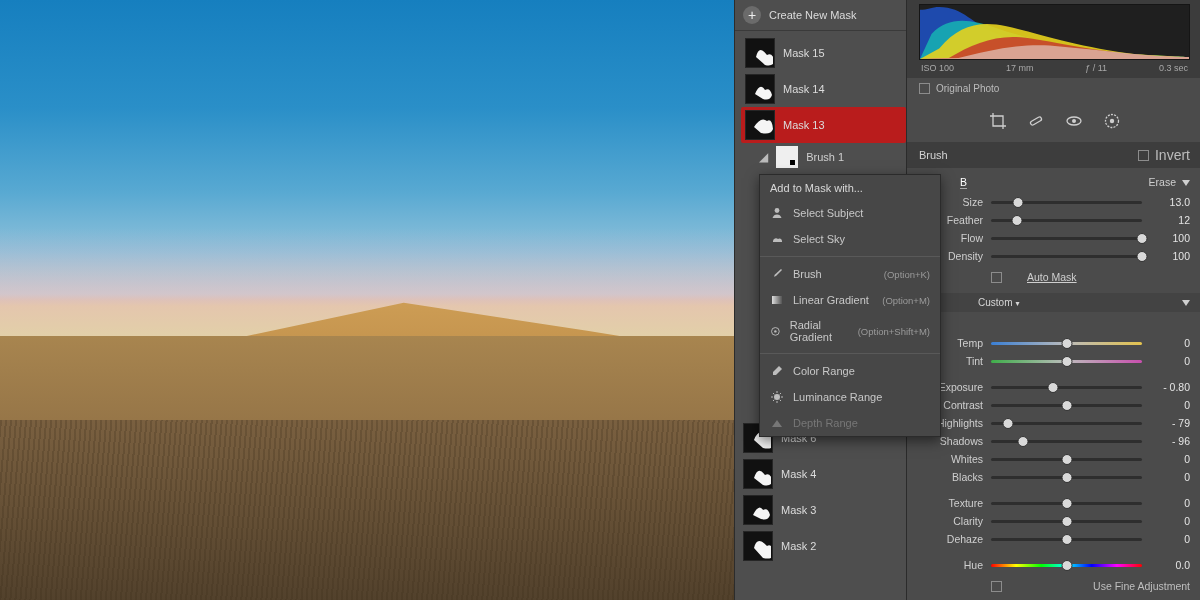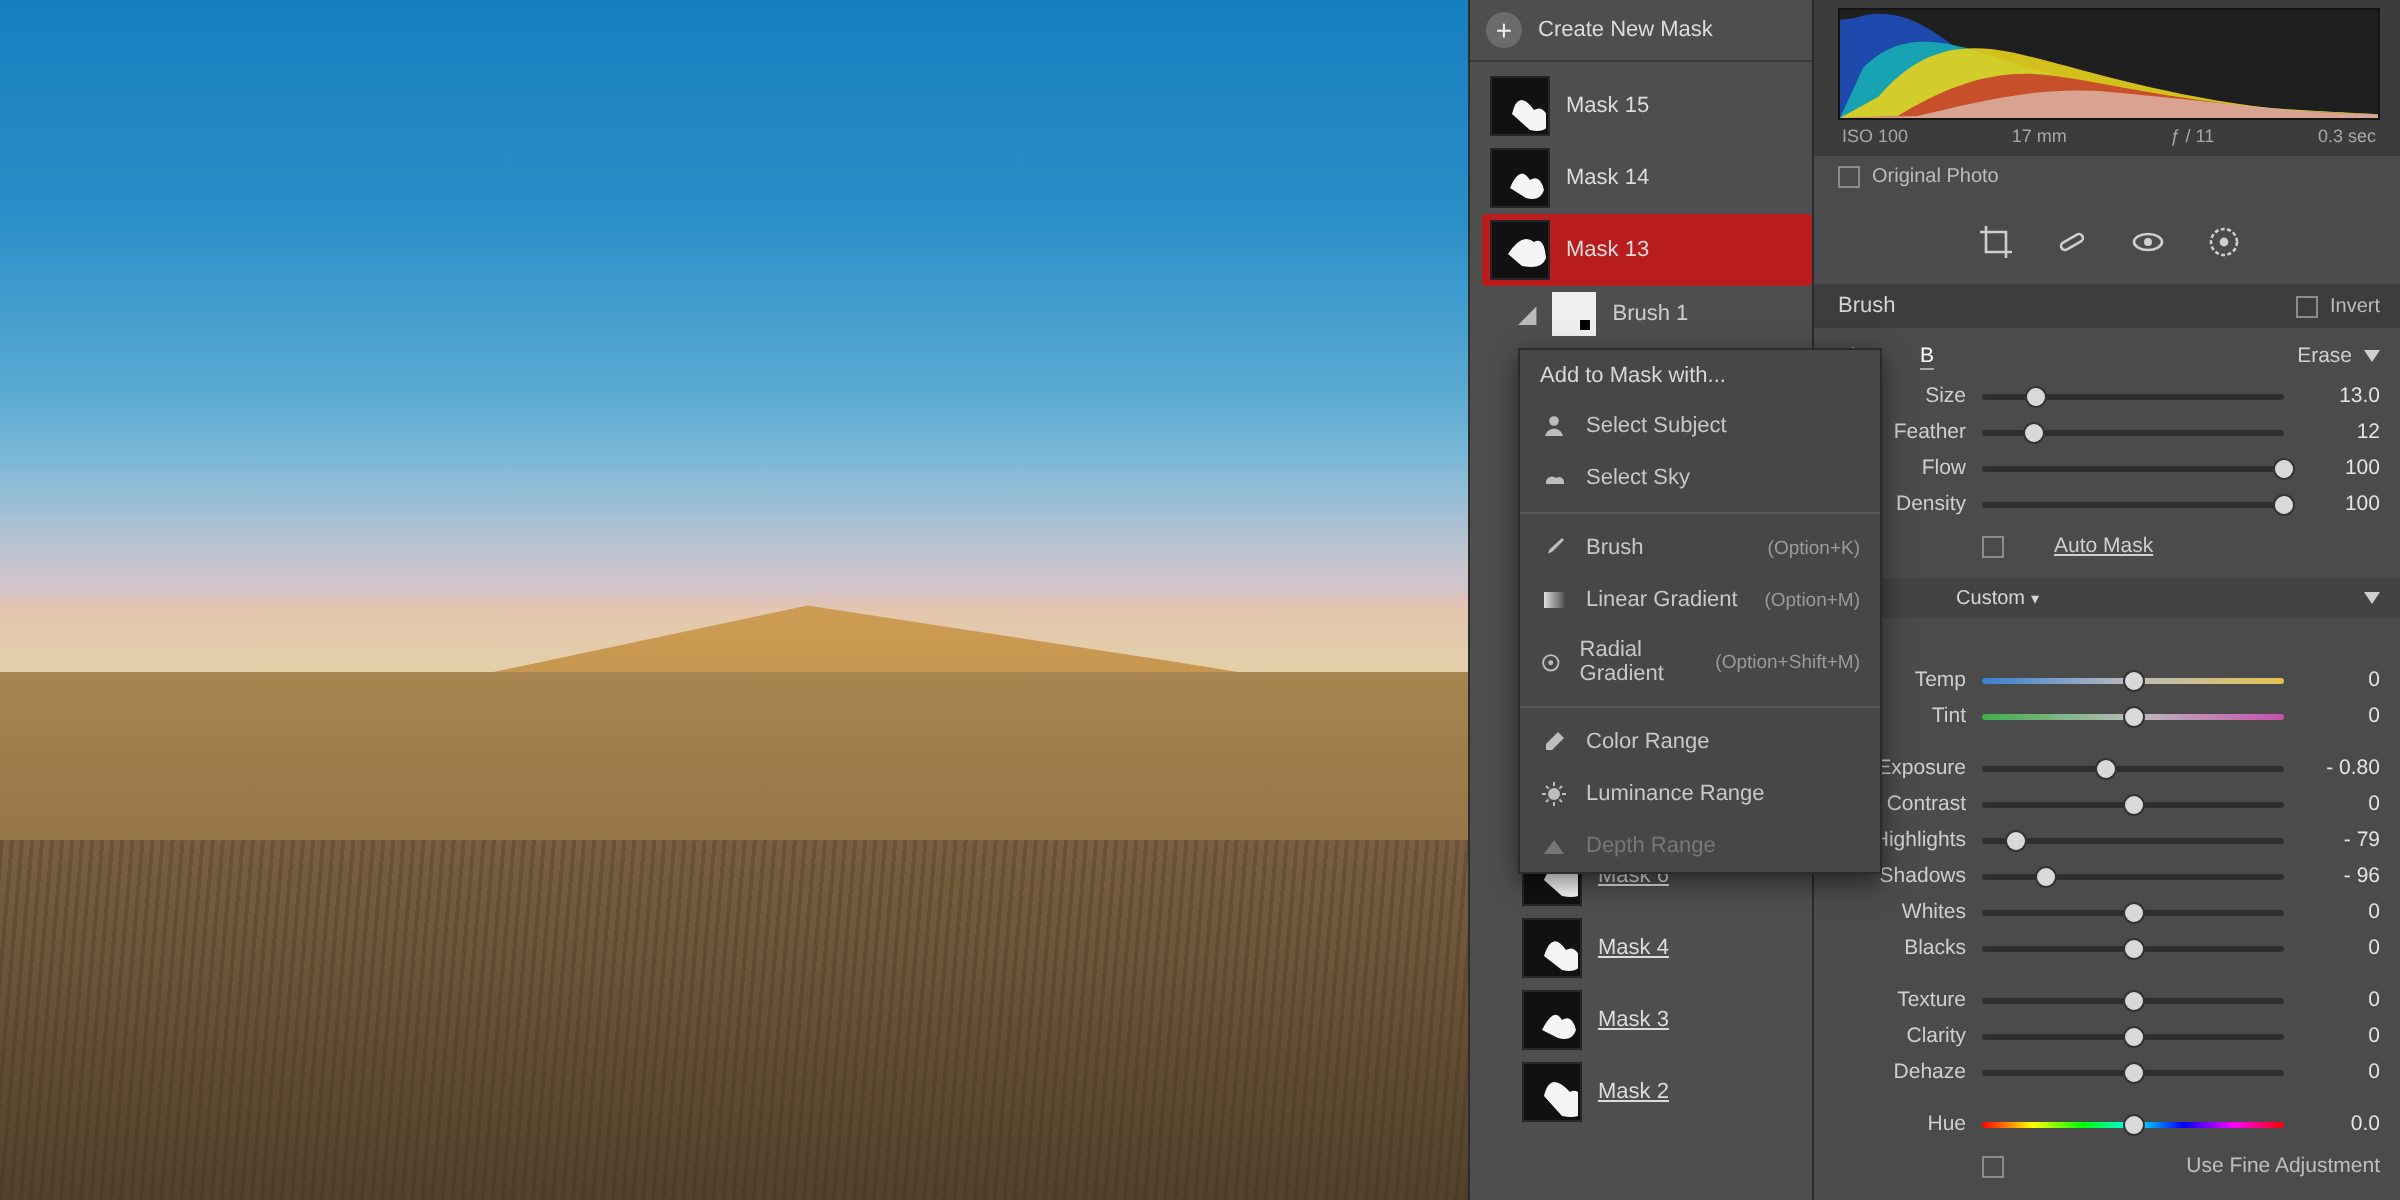--- a/index.html
+++ b/index.html
@@ -51,38 +51,38 @@
 .popup { position:absolute; left:24px; top:174px; width:182px; background:#474747;
   border:1px solid #2b2b2b; box-shadow:0 4px 12px rgba(0,0,0,.5); font-size:11px; z-index:50;}
 .popup .hdr { padding:7px 10px 6px; color:#d8d8d8; }
 .popup .row { display:flex; align-items:center; gap:9px; padding:6px 10px; color:#c8c8c8; cursor:pointer;}
 .popup .row.dis { color:#777; cursor:default;}
 .popup .row .sc { margin-left:auto; font-size:9.5px; color:#9a9a9a;}
 .popup .sep { height:1px; background:#595959; margin:4px 0;}
 .popup .ic { width:14px; height:14px; display:flex; align-items:center; justify-content:center; color:#bdbdbd;}
 
 
-.lowerlist{ position:absolute; left:22px; top:420px; right:0;text-decoration:underline;}
+.lowerlist{ position:absolute; left:4px; top:420px; right:0;}
 
 
 .panel { flex:1; height:600px; background:#4b4b4b; color:#d4d4d4; font-size:10.5px;
   position:relative; border-left:1px solid #2b2b2b; padding:0 10px 0 12px; overflow:hidden;}
 .histwrap { height:78px; margin:0 -10px 0 -12px; padding:4px 10px 0 12px; background:#3c3c3c;
   position:relative;}
 .hist { width:100%; height:56px; background:#1f1f1f; border:1px solid #151515; position:relative;
   overflow:hidden;}
 .histlabels{ display:flex; justify-content:space-between; font-size:9px; color:#a8a8a8; padding:3px 2px 0;}
 .origrow{ display:flex; align-items:center; gap:6px; padding:5px 0 8px; font-size:10px; color:#bcbcbc;}
 .chk{ width:11px;height:11px;border:1px solid #8c8c8c; display:inline-block;}
 
 .toolrow{ display:flex; justify-content:center; gap:20px; padding:10px 0 12px;}
 .toolrow .t{ width:18px;height:18px; color:#cfcfcf; cursor:pointer; display:flex;align-items:center;justify-content:center;}
 .section-hdr{ display:flex; justify-content:space-between; align-items:center;
   background:#3d3d3d; margin:0 -10px 0 -12px; padding:5px 10px 5px 12px; font-size:11px;}
-.section-hdr .right{ display:flex; align-items:center; gap:6px; color:#bcbcbc; font-size:10px;}
+.section-hdr .right{ display:flex; align-items:center; gap:6px; color:#bcbcbc; font-size:14px;}
 
 .abe{ display:flex; gap:30px; padding:8px 0 4px 4px; color:#cfcfcf;}
 .abe .sel{ color:#fff; border-bottom:1px solid #aaa;}
 .abe .erase{ margin-left:auto; color:#cfcfcf;}
 .tri{ width:0;height:0;border-left:4px solid transparent;border-right:4px solid transparent;
   border-top:6px solid #cfcfcf; display:inline-block; margin-left:6px;}
 
 .slider{ display:flex; align-items:center; gap:8px; padding:3px 0;}
 .slider .lbl{ width:64px; text-align:right; color:#cfcfcf;}
 .slider .track{ flex:1; height:3px; background:#2e2e2e; position:relative; border-radius:2px;}

